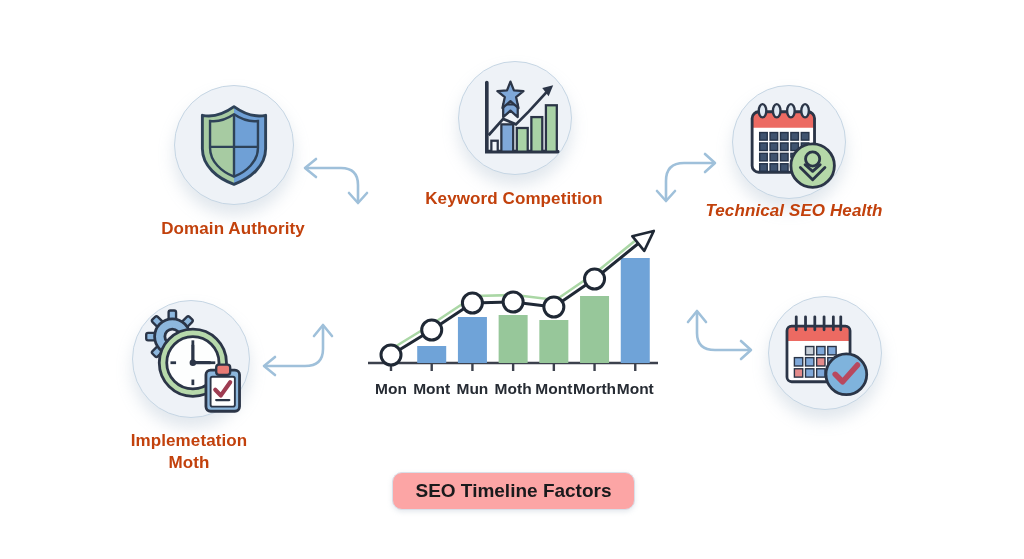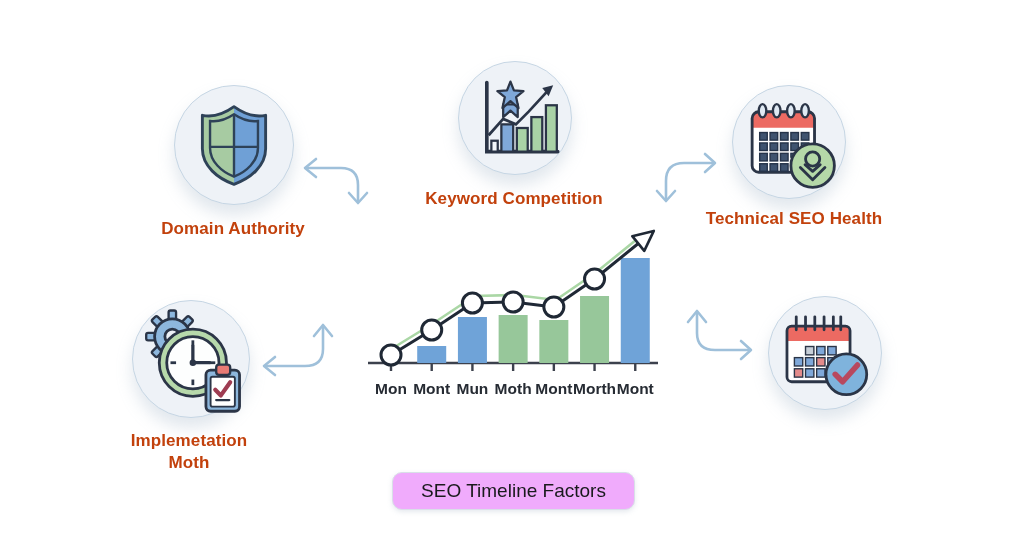--- a/index.html
+++ b/index.html
@@ -9,26 +9,26 @@
   .circle{position:absolute;border-radius:50%;background:#eef2f7;border:1.5px solid #c6d6e4;
           box-shadow:0 10px 16px rgba(147,168,191,.28);display:flex;align-items:center;justify-content:center;}
   #c-domain{left:174px;top:85px;width:118px;height:118px;}
   #c-keyword{left:458px;top:61px;width:112px;height:112px;}
   #c-technical{left:732px;top:85px;width:112px;height:112px;}
   #c-speed{left:132px;top:300px;width:116px;height:116px;}
   #c-content{left:768px;top:296px;width:112px;height:112px;}
   .nlabel{position:absolute;font-size:17px;font-weight:600;color:#c2410c;text-align:center;line-height:22px;letter-spacing:.1px;}
   #l-domain{left:133px;top:218px;width:200px;text-align:center;}
   #l-keyword{left:404px;top:188px;width:220px;}
-  #l-technical{left:684px;top:208px;width:220px;}
+  #l-technical{left:684px;top:200px;width:220px;font-style:italic;}
   #l-speed{left:114px;top:430px;width:150px;}
   #l-content{left:715px;top:420px;width:220px;}
-  #title-box{position:absolute;left:392px;top:472px;width:243px;height:38px;background:#f0abfc;
+  #title-box{position:absolute;left:392px;top:472px;width:243px;height:38px;background:#fca5a5;
              border:1.5px solid #d9dfe8;border-radius:10px;display:flex;align-items:center;justify-content:center;
-             font-size:19px;font-weight:400;color:#191a1c;box-shadow:0 2px 5px rgba(170,182,200,.3);box-sizing:border-box;}
+             font-size:19px;font-weight:700;color:#191a1c;box-shadow:0 2px 5px rgba(170,182,200,.3);box-sizing:border-box;}
 </style>
 </head>
 <body>
 
 <div class="canvas">
 
   <svg class="overlay" viewBox="0 0 1024 559">
     <g stroke="#9fc0da" stroke-width="2.6" fill="none" stroke-linecap="round" stroke-linejoin="round">
       <g>
         <path d="M306 168 H341 Q358 168 358 185 V201"></path>

